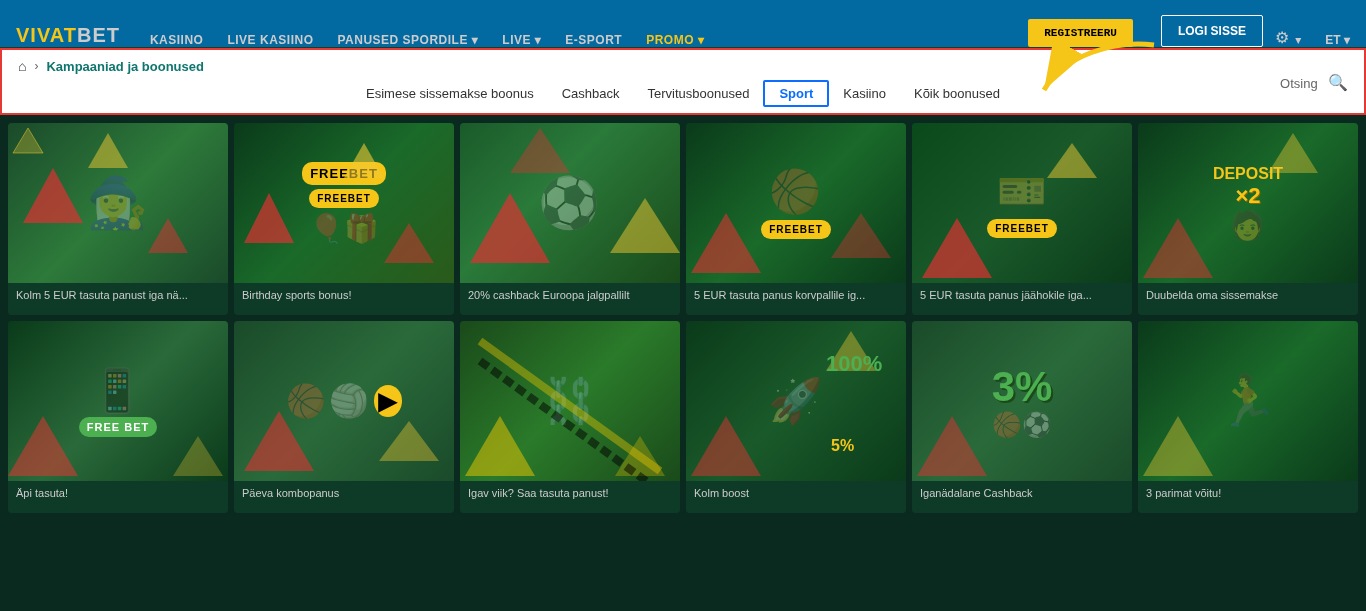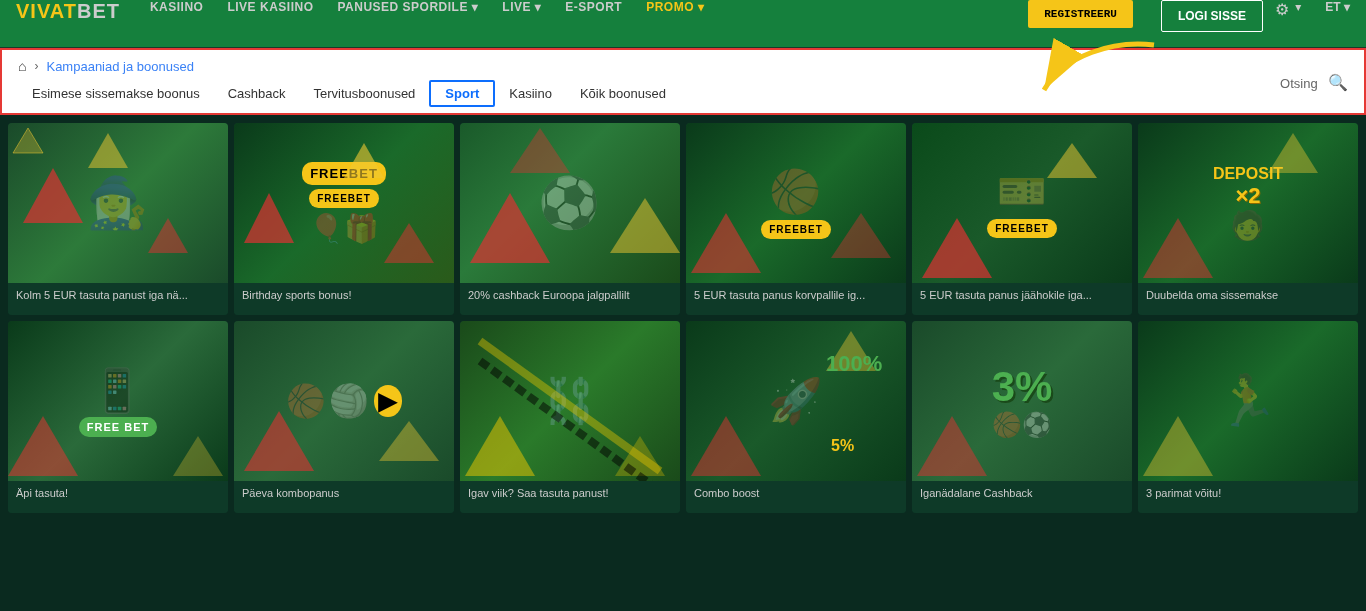--- a/index.html
+++ b/index.html
@@ -6,23 +6,23 @@
     body {
       font-family: Arial, sans-serif;
       background: #0a2a1f;
       color: #fff;
       min-width: 1366px;
       overflow-x: hidden;
     }
 
     
     .navbar {
-      background: #15803d;
+      background: #0369a1;
       display: flex;
-      align-items: flex-start;
+      align-items: flex-end;
       height: 48px;
       padding: 0 16px;
       gap: 4px;
       border-bottom: 1px solid #1a3a2a;
     }
     .logo {
       font-size: 20px;
       font-weight: 900;
       color: #fff;
       letter-spacing: 1px;
@@ -94,27 +94,28 @@
       margin-bottom: 6px;
     }
     .breadcrumb-home {
       font-size: 14px;
       color: #333;
       cursor: pointer;
     }
     .breadcrumb-sep { color: #666; font-size: 12px; }
     .breadcrumb-current {
       font-size: 13px;
-      color: #3b82f6;
-      font-weight: 400;
+      color: #0f766e;
+      font-weight: 700;
     }
     .filter-tabs {
       display: flex;
       gap: 0;
       align-items: center;
+      justify-content: center;
     }
     .filter-tab {
       padding: 4px 14px;
       font-size: 13px;
       cursor: pointer;
       color: #333;
       background: transparent;
       border: none;
       border-radius: 2px;
     }
@@ -440,21 +441,21 @@
       <div class="card-graphic">
         <svg class="svg-overlay">
           <polygon points="5,155 40,95 75,155" fill="rgba(220,50,50,0.5)"></polygon>
           <polygon points="165,10 190,50 140,50" fill="rgba(240,200,50,0.4)"></polygon>
           <text x="140" y="50" fill="#4caf50" font-size="22" font-weight="bold">100%</text>
           <text x="145" y="130" fill="#f5c518" font-size="16" font-weight="bold">5%</text>
         </svg>
         <span style="font-size:44px;">🚀</span>
       </div>
     </div>
-    <div class="promo-card-title">Combo boost</div>
+    <div class="promo-card-title">Kolm boost</div>
   </div>
 
   <div class="promo-card">
     <div class="promo-card-img card-11">
       <div class="card-graphic">
         <svg class="svg-overlay">
           <polygon points="5,155 40,95 75,155" fill="rgba(220,50,50,0.5)"></polygon>
         </svg>
         <div style="display:flex;flex-direction:column;align-items:center;">
           <span style="font-size:42px;color:#4caf50;font-weight:900;text-shadow:2px 2px 0 #1a4a1a;">3%</span>

